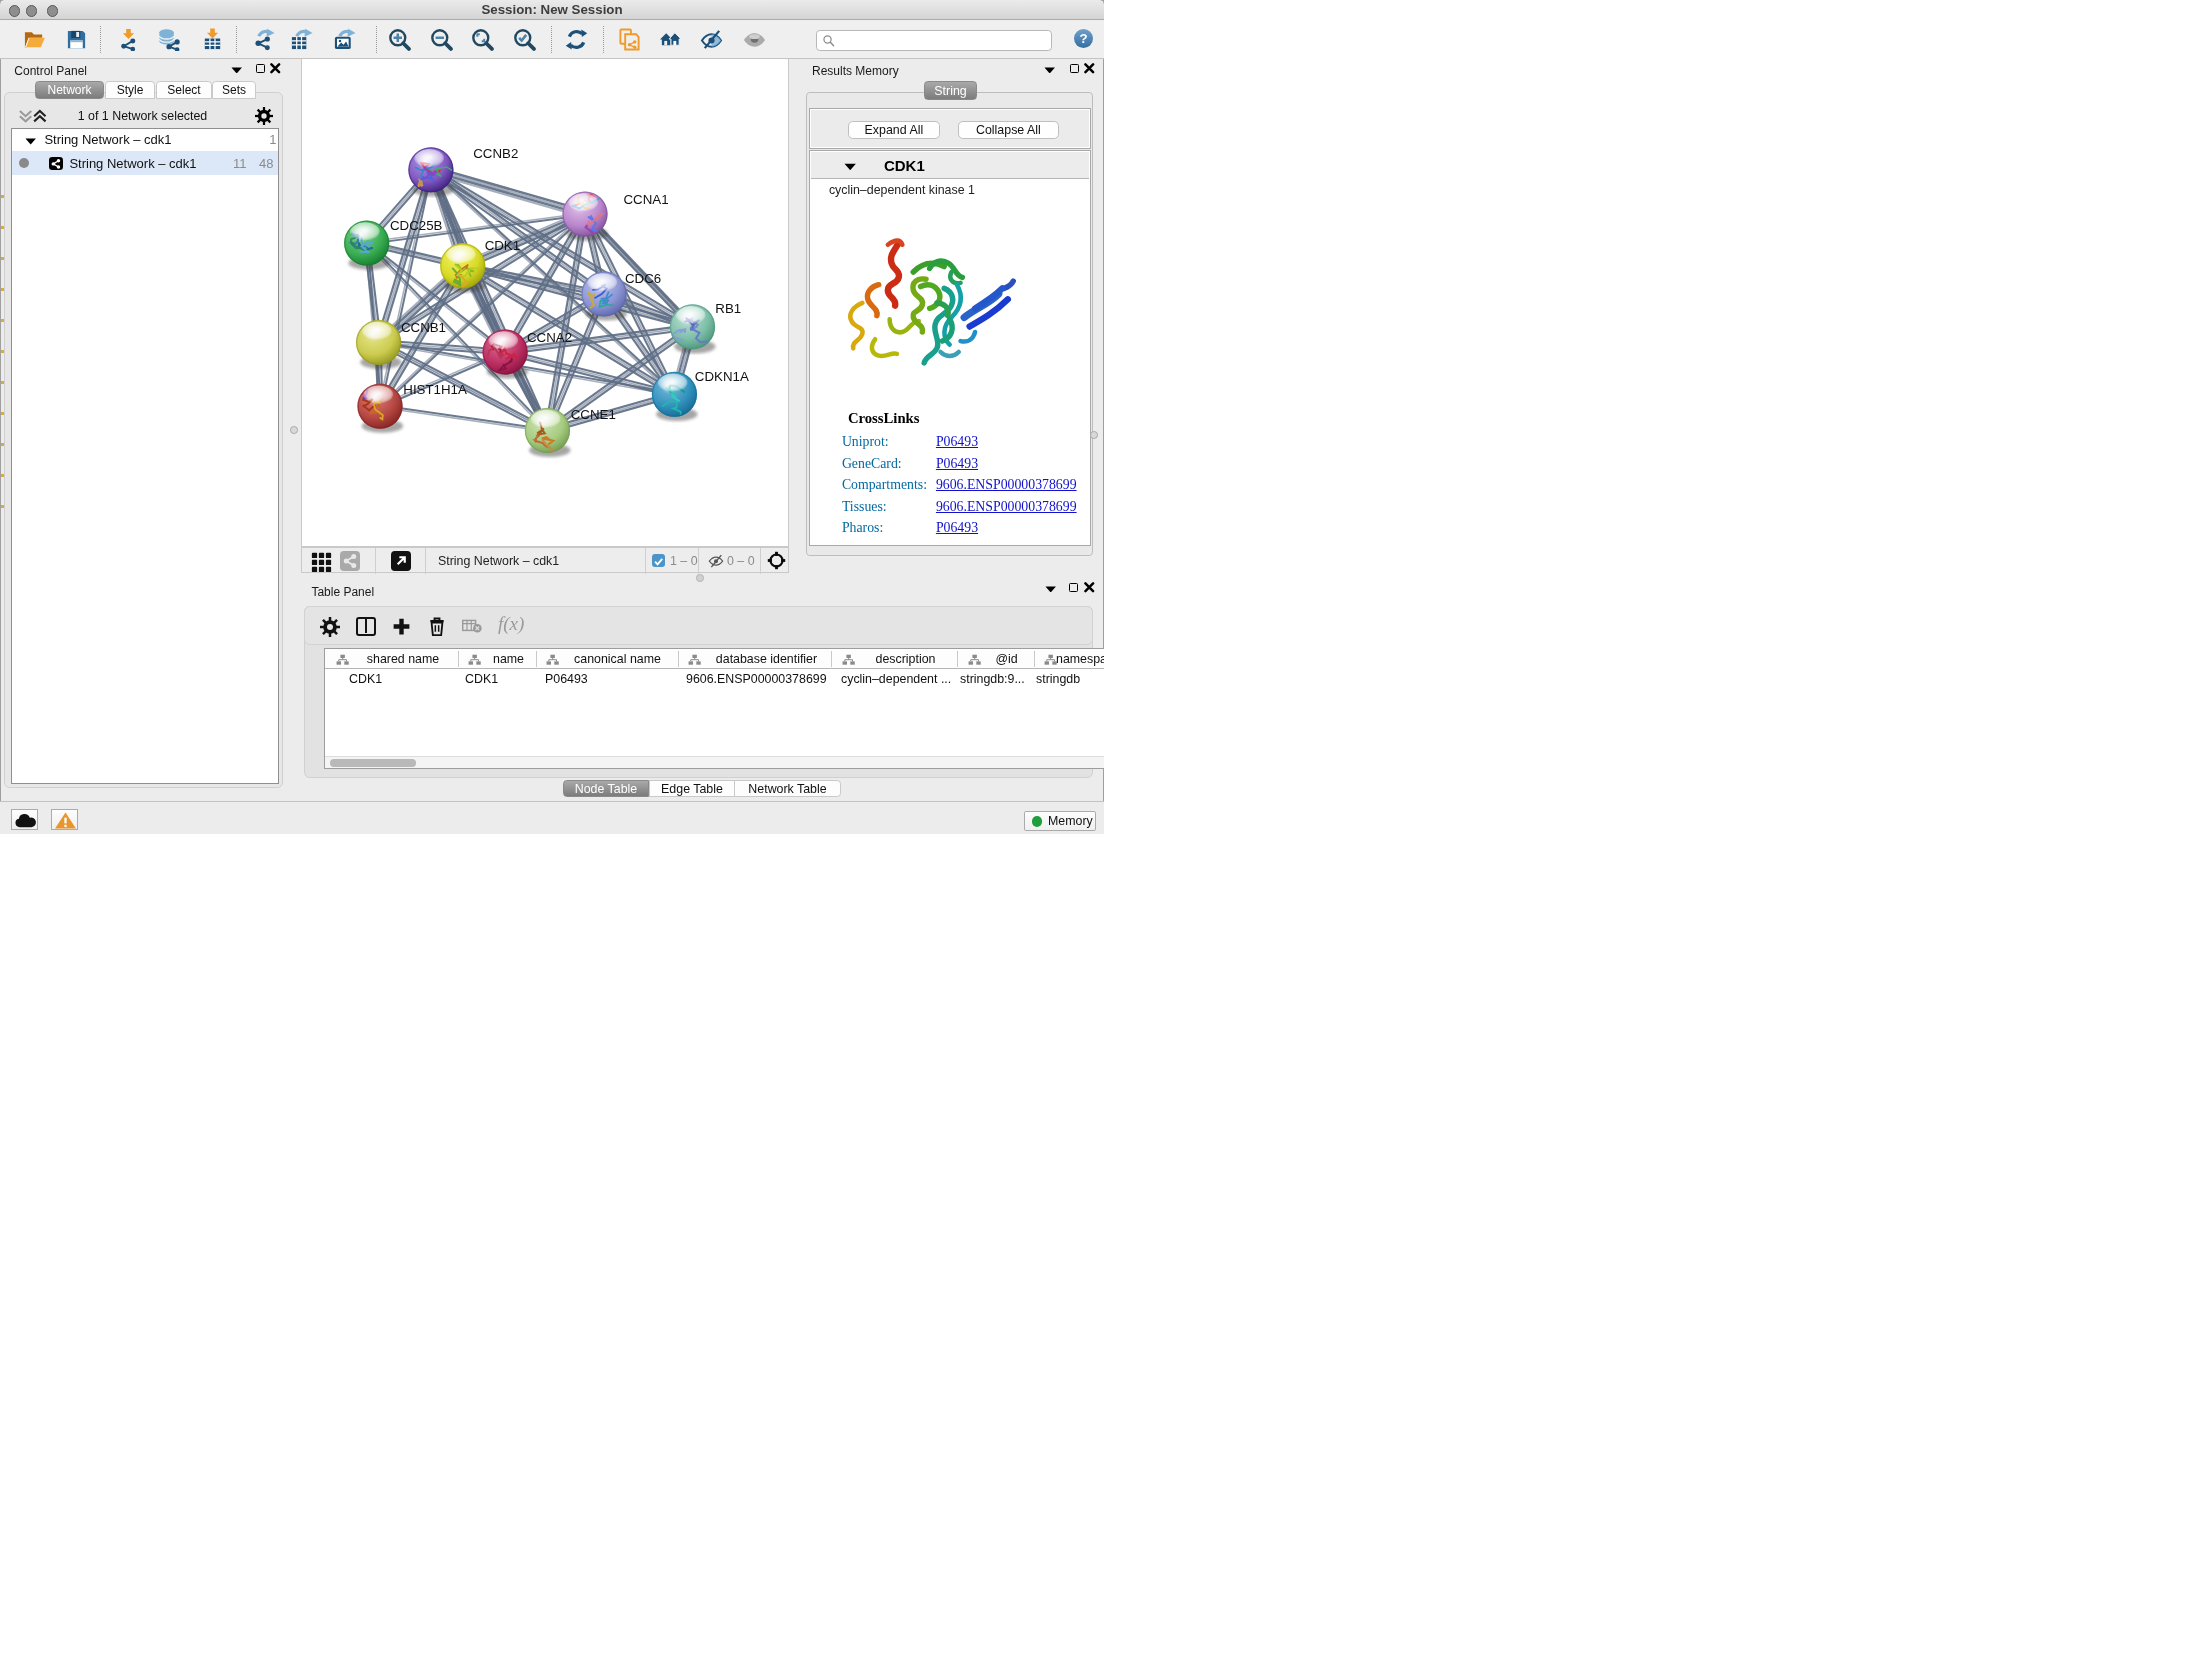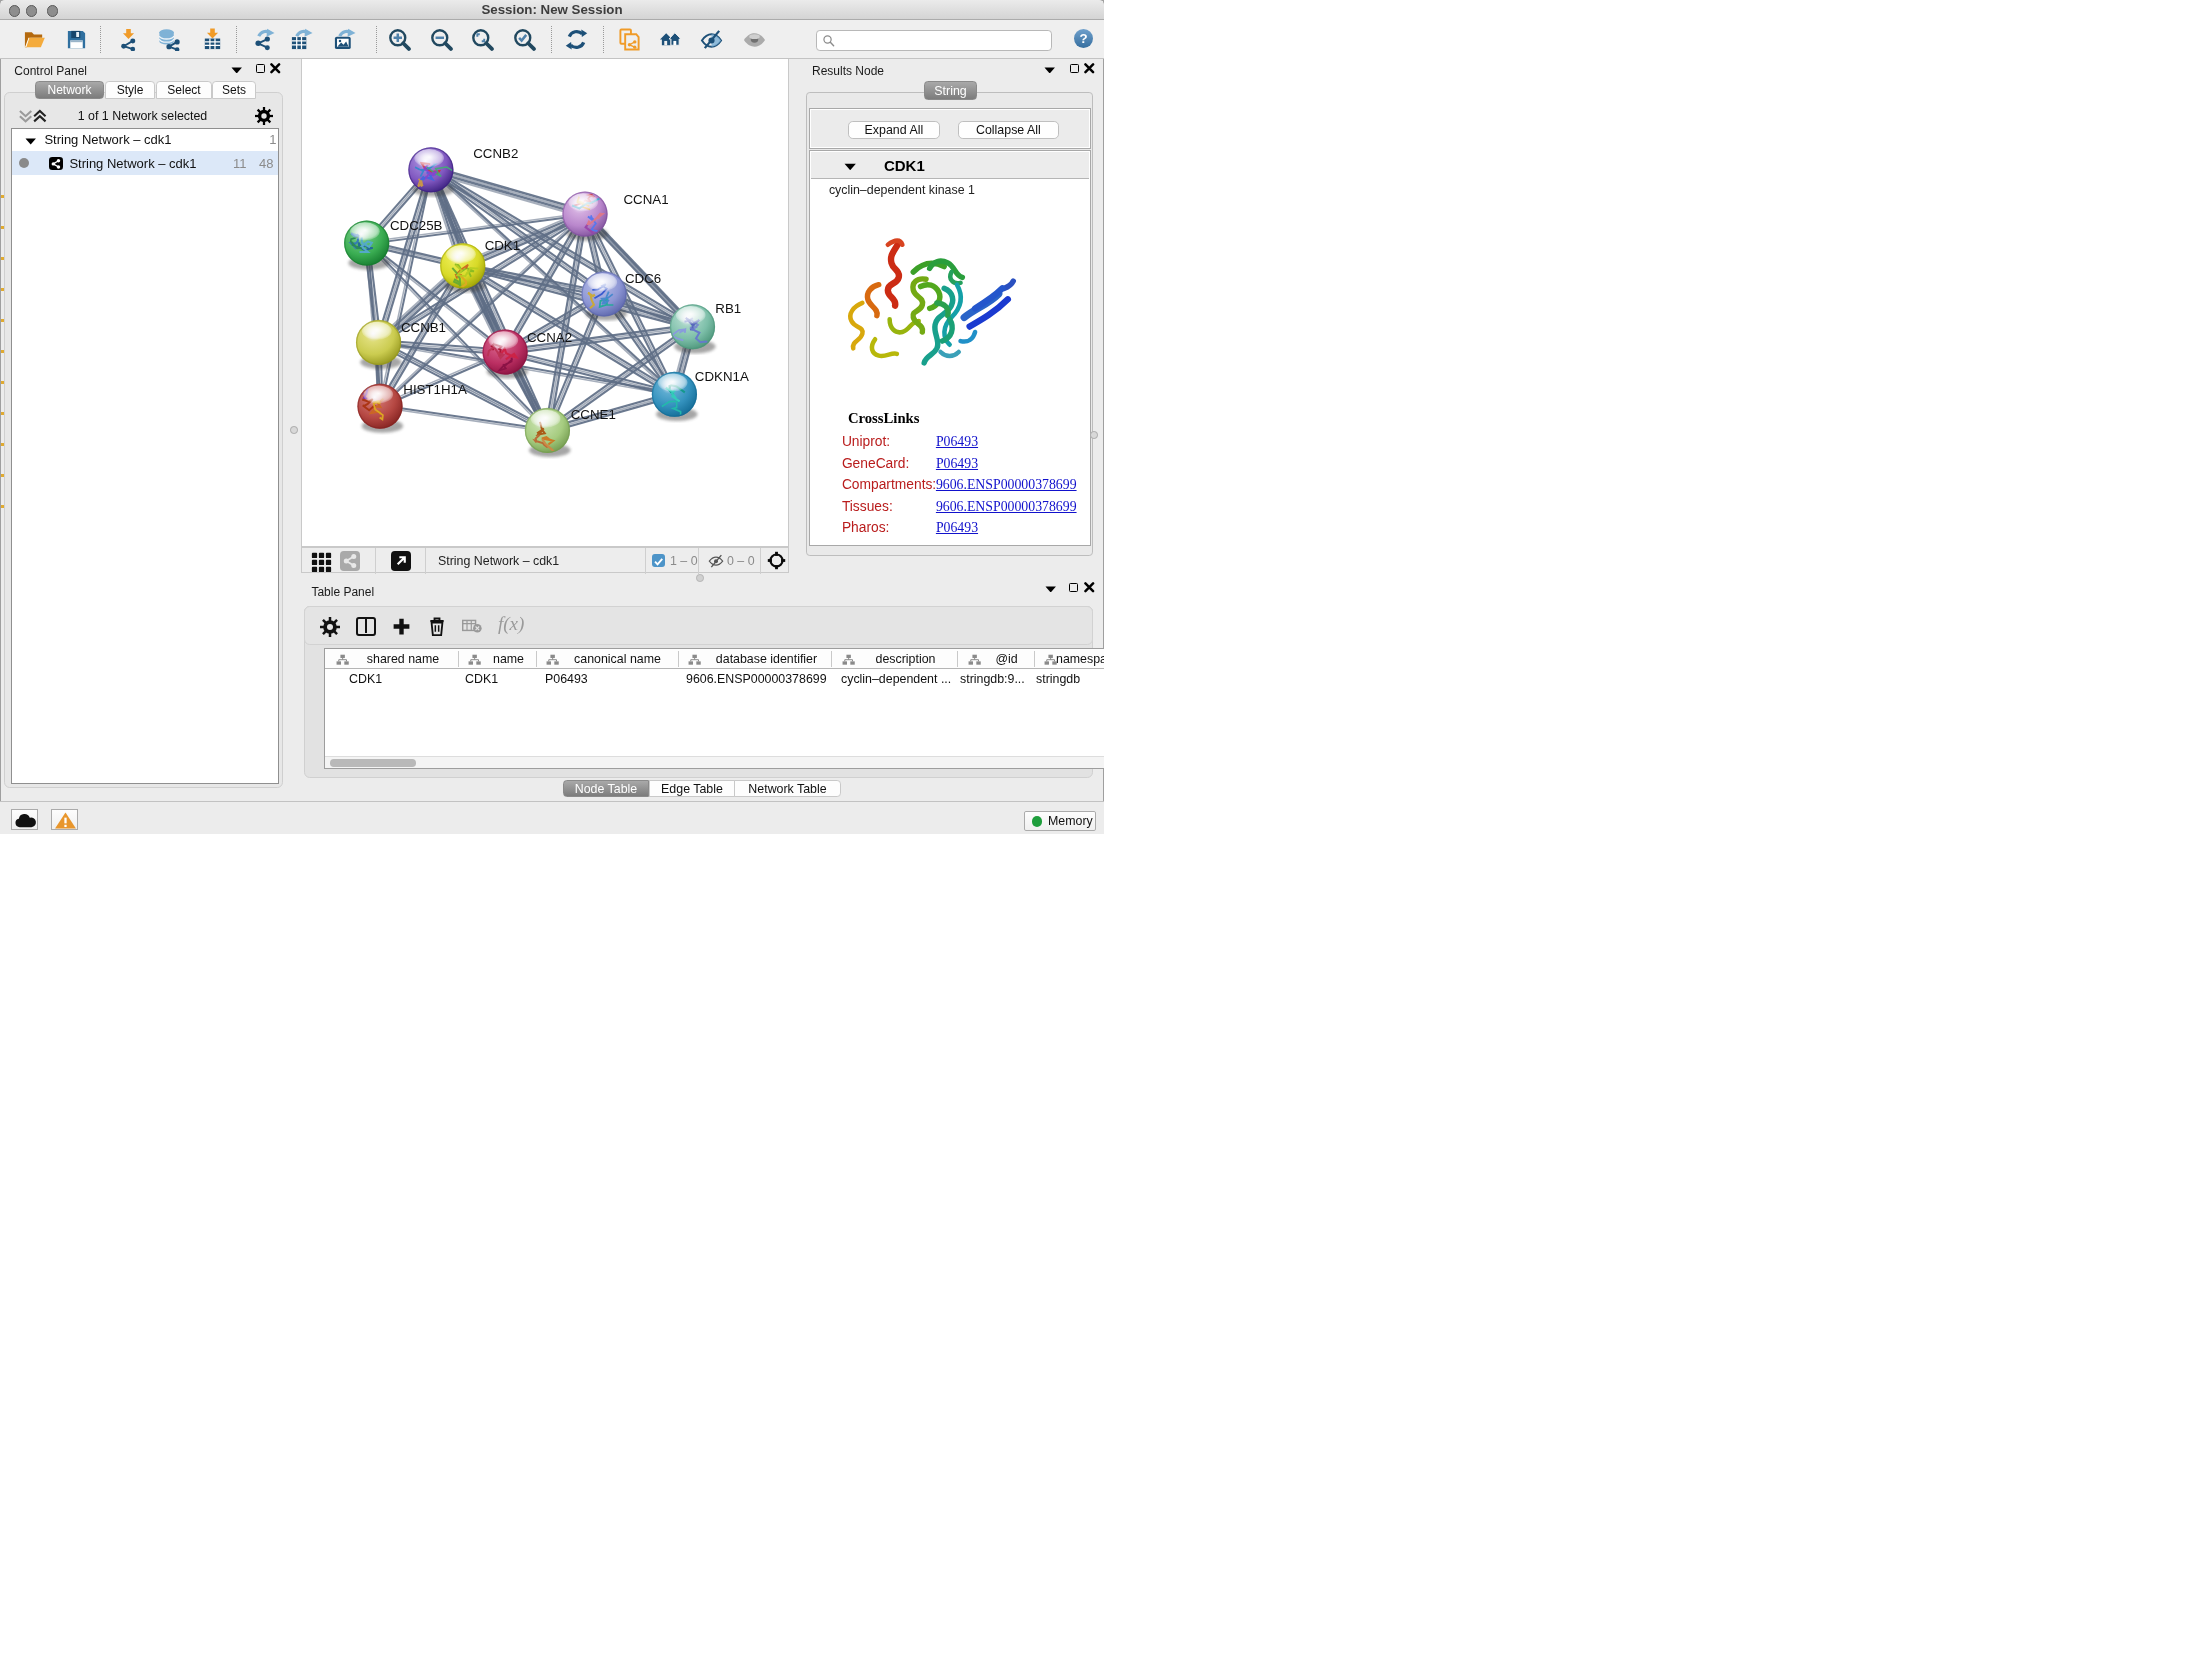--- a/index.html
+++ b/index.html
@@ -632,21 +632,21 @@
       <div class="abs" style="left:458px;top:0;height:26px;border-left:1px solid #cfcfcf;"></div>
       <svg class="abs" style="left:465px;top:3.3px;" width="19" height="19" viewBox="0 0 24 24">
         <circle cx="12" cy="12" r="7.6" fill="none" stroke="#0a0a0a" stroke-width="2.8"></circle>
         <rect x="10.2" y="1" width="3.6" height="5.2" fill="#0a0a0a"></rect>
         <rect x="10.2" y="17.8" width="3.6" height="5.2" fill="#0a0a0a"></rect>
         <rect x="1" y="10.2" width="5.2" height="3.6" fill="#0a0a0a"></rect>
         <rect x="17.8" y="10.2" width="5.2" height="3.6" fill="#0a0a0a"></rect>
       </svg>
     </div>
   <div id="rp" class="abs" style="left:790px;top:59px;width:314px;height:514px;">
-    <div class="ptitle abs" style="left:22px;top:4.8px;">Results Node</div>
+    <div class="ptitle abs" style="left:22px;top:4.8px;">Results Memory</div>
     <svg class="abs" style="left:254px;top:7.6px;" width="11.4" height="6.7" viewBox="0 0 12 7">
         <path d="M0.5 0.5h11L6 6.8z" fill="#000"></path>
       </svg>
       <div class="abs" style="left:280px;top:5.2px;width:8.6px;height:8.6px;border:1.5px solid #000;border-radius:1.4px;"></div>
       <svg class="abs" style="left:294px;top:4.3px;" width="10.5" height="10.5" viewBox="0 0 11 11">
         <path d="M1.5 1.5l8 8M9.5 1.5l-8 8" stroke="#000" stroke-width="2.6" stroke-linecap="round"></path>
       </svg>
     <div id="rp-box" class="abs">
         <div id="rp-inner1">
           <div class="rbtn" style="left:37px;top:10.5px;width:92px;">Expand All</div>
@@ -679,21 +679,21 @@
 <path d="M140 104c14-8 28-16 42-30" stroke="#1a3ad0" stroke-width="7"></path>
 <path d="M130 120c8 2 14-2 16-10" stroke="#2090c8" stroke-width="5"></path>
 <path d="M108 132c6 6 14 6 20 0" stroke="#3aa0b8" stroke-width="5"></path>
 <path d="M86 60c8-4 16-2 20 6s-2 16-10 18" stroke="#52a81e" stroke-width="6"></path>
 <path d="M104 78c8 0 14 6 12 14" stroke="#2aa04e" stroke-width="6"></path>
 <path d="M118 96c6 10 2 20-8 24" stroke="#1aa076" stroke-width="6"></path>
 <path d="M146 84c10-6 20-12 30-22" stroke="#2456cc" stroke-width="7"></path>
 </g>
           </svg>
           <div class="abs" style="left:37px;top:258px;font-family:'Liberation Serif',serif;font-size:14.7px;font-weight:bold;color:#000;">CrossLinks</div>
-          <div class="abs" style="left:31px;top:279px;font-family:Liberation Sans, sans-serif;font-size:13.8px;color:#b91c1c;line-height:21.5px;">Uniprot:<br>GeneCard:<br>Compartments:<br>Tissues:<br>Pharos:</div>
+          <div class="abs" style="left:31px;top:279px;font-family:Liberation Serif, serif;font-size:13.8px;color:#0369a1;line-height:21.5px;">Uniprot:<br>GeneCard:<br>Compartments:<br>Tissues:<br>Pharos:</div>
           <div class="abs" style="left:125px;top:279px;font-family:'Liberation Serif',serif;font-size:13.8px;line-height:21.5px;"><a class="lnk">P06493</a><br><a class="lnk">P06493</a><br><a class="lnk">9606.ENSP00000378699</a><br><a class="lnk">9606.ENSP00000378699</a><br><a class="lnk">P06493</a></div>
         </div>
       </div>
     <div class="abs graytab" style="left:134px;top:22.4px;width:53px;height:18.5px;border-radius:3.8px;
       font-size:12.4px;display:flex;align-items:center;justify-content:center;">String</div>
   </div>
   <div id="tp" class="abs" style="left:300px;top:578px;width:805px;height:223px;">
     <div class="ptitle abs" style="left:11.4px;top:6.7px;">Table Panel</div>
     <svg class="abs" style="left:745px;top:7.6px;" width="11.4" height="6.7" viewBox="0 0 12 7">
         <path d="M0.5 0.5h11L6 6.8z" fill="#000"></path>

